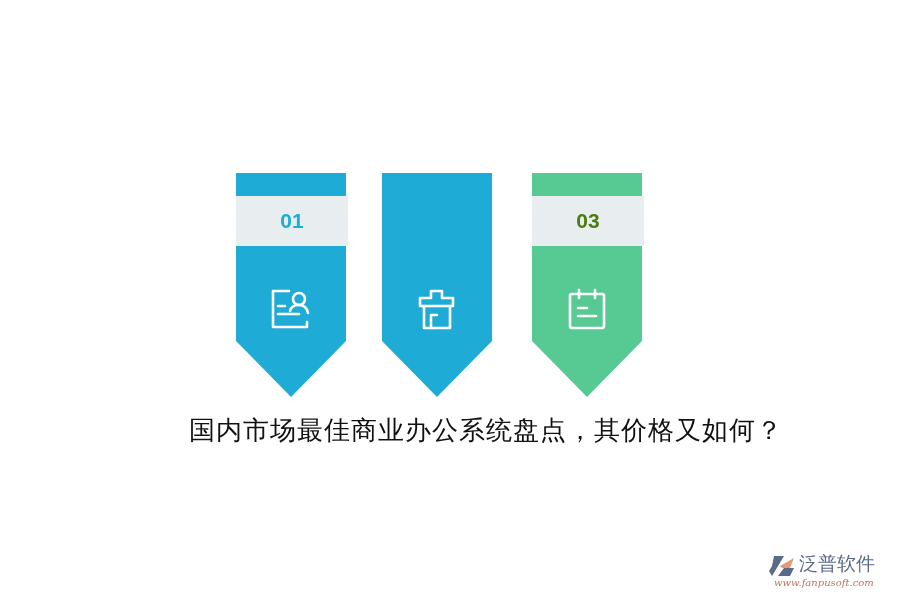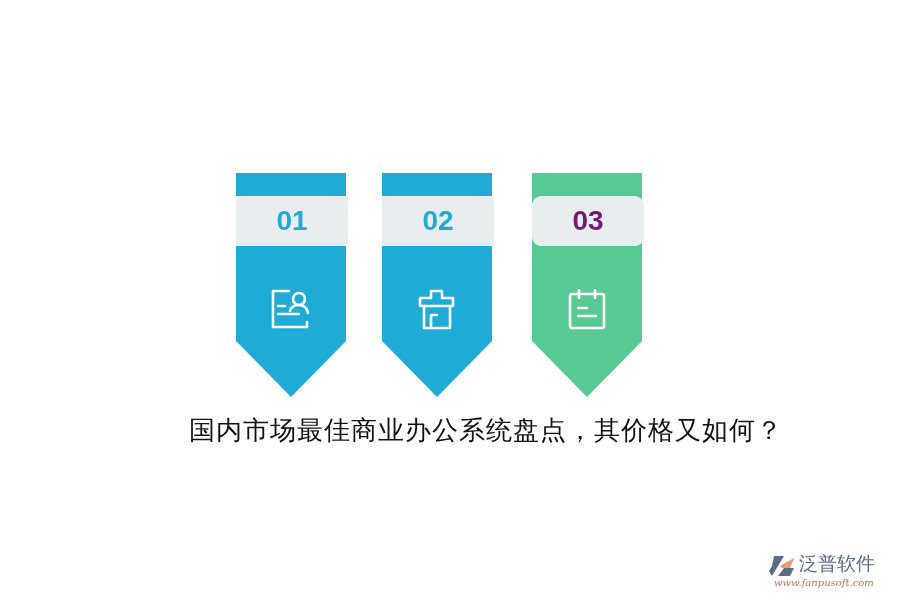--- a/index.html
+++ b/index.html
@@ -32,21 +32,21 @@
       position: absolute;
       left: 0;
       top: 23px;
       width: 112px;
       height: 50px;
       display: flex;
       align-items: center;
       justify-content: center;
       font-family: "Liberation Sans", sans-serif;
       font-weight: bold;
-      font-size: 28px;
+      font-size: 21px;
     }
     .banner .icon {
       position: absolute;
       left: 33px;
       top: 114px;
       width: 44px;
       height: 44px;
     }
     .banner .icon svg {
       width: 44px;
@@ -119,35 +119,32 @@
       <line x1="9" y1="19" x2="16" y2="19"></line>
       <line x1="9" y1="27" x2="30" y2="27"></line>
       <circle cx="30" cy="12" r="6"></circle>
       <path d="M21 24 C22 20 25 18 30 18 C35 18 38 21 39 26"></path>
     </svg>
   </div>
 </div>
 
 <div class="banner" id="banner-2">
   <div class="shape" style="background:#1eabd6;"></div>
-  <div class="band" style="background:#e8eef0;color:#1eabd6;">
-    <span>02</span>
-  </div>
   <div class="icon">
     <svg viewBox="0 0 44 44" fill="none" stroke="#ffffff" stroke-width="2.6" stroke-linecap="round" stroke-linejoin="round">
       <path d="M16 11 V4 H27 V11 H38 V19 H5 V11 Z"></path>
       <path d="M9 19 V41 H35 V19"></path>
       <path d="M16 41 V28 H22"></path>
     </svg>
   </div>
 </div>
 
 <div class="banner" id="banner-3">
   <div class="shape" style="background:#57c993;"></div>
-  <div class="band" style="background:#e8eef0;color:#701a75;border-radius:9px;">
+  <div class="band" style="background:#e8eef0;color:#4d7c0f;">
     <span>03</span>
   </div>
   <div class="icon">
     <svg viewBox="0 0 44 44" fill="none" stroke="#ffffff" stroke-width="2.6" stroke-linecap="round" stroke-linejoin="round">
       <rect x="5" y="7" width="34" height="34" rx="2"></rect>
       <line x1="14" y1="3" x2="14" y2="11"></line>
       <line x1="30" y1="3" x2="30" y2="11"></line>
       <line x1="13" y1="21" x2="22" y2="21"></line>
       <line x1="13" y1="29" x2="31" y2="29"></line>
     </svg>

